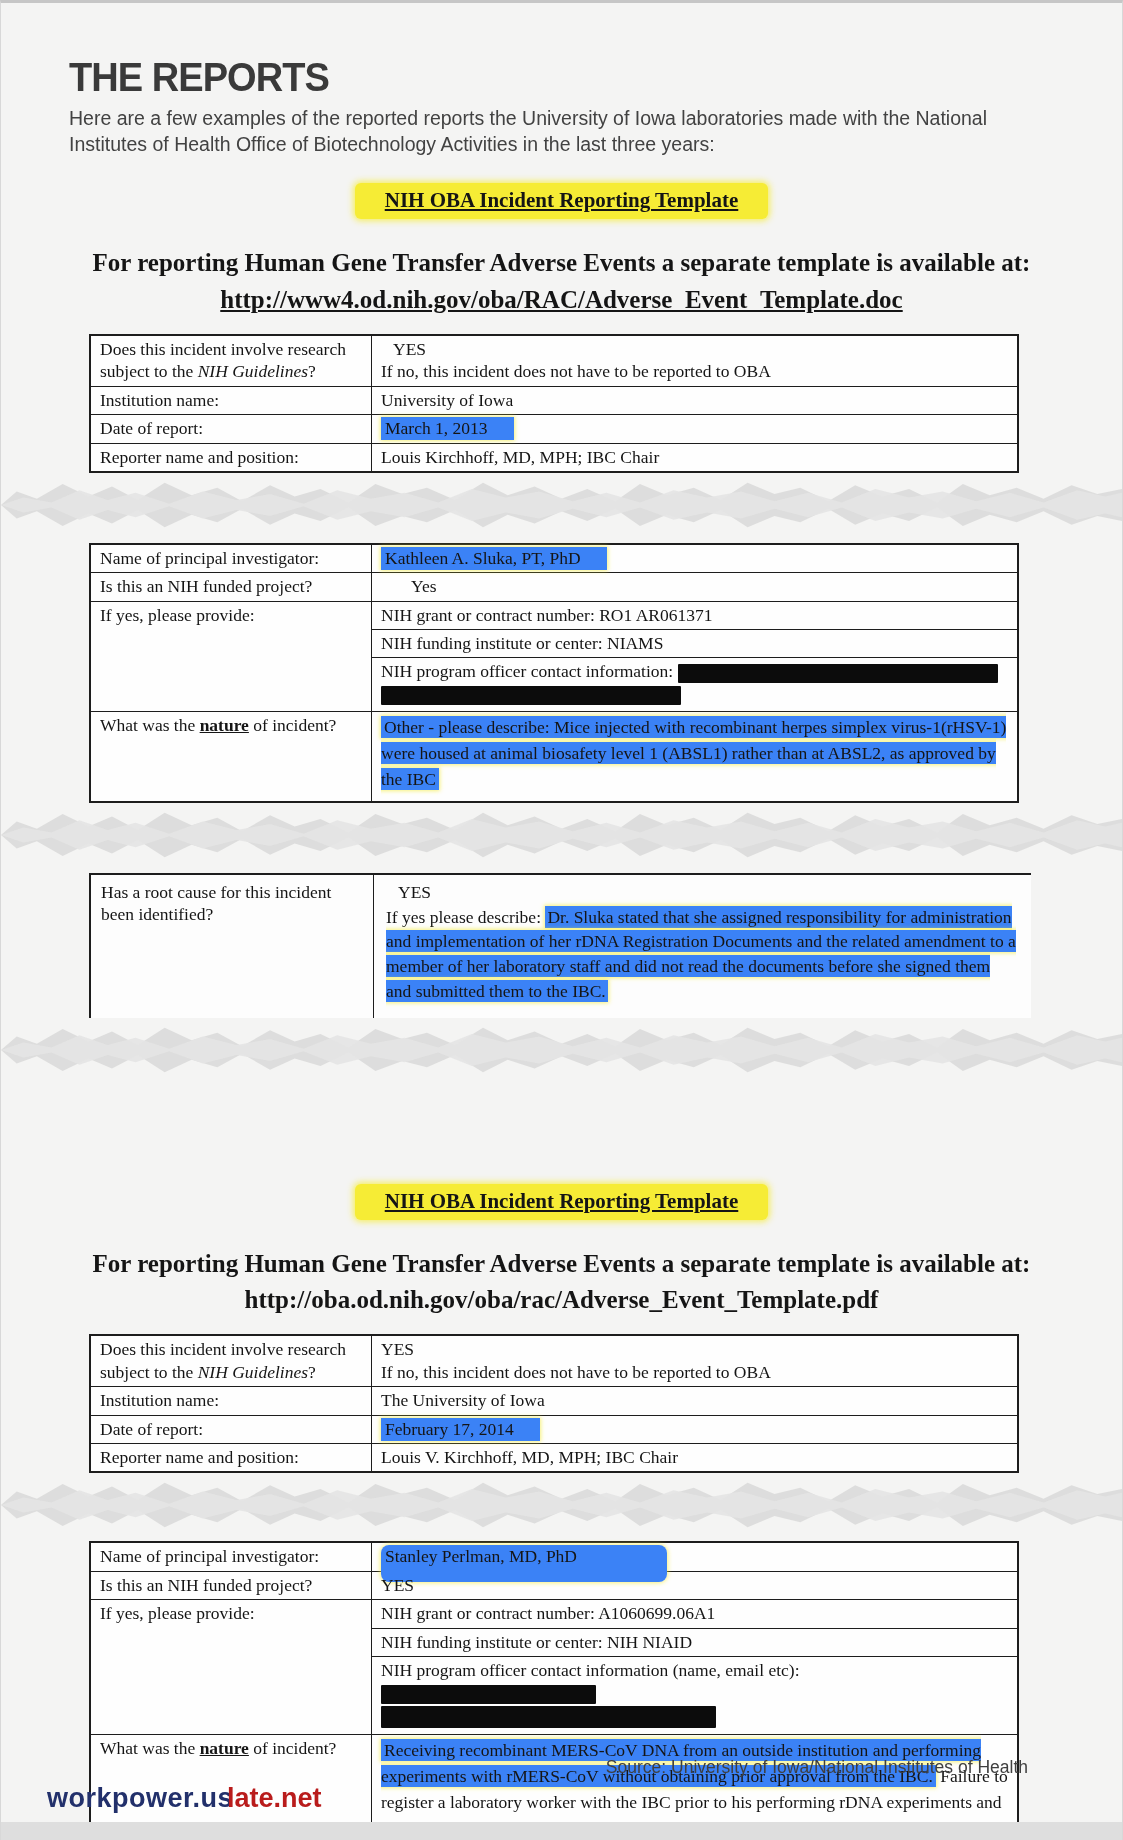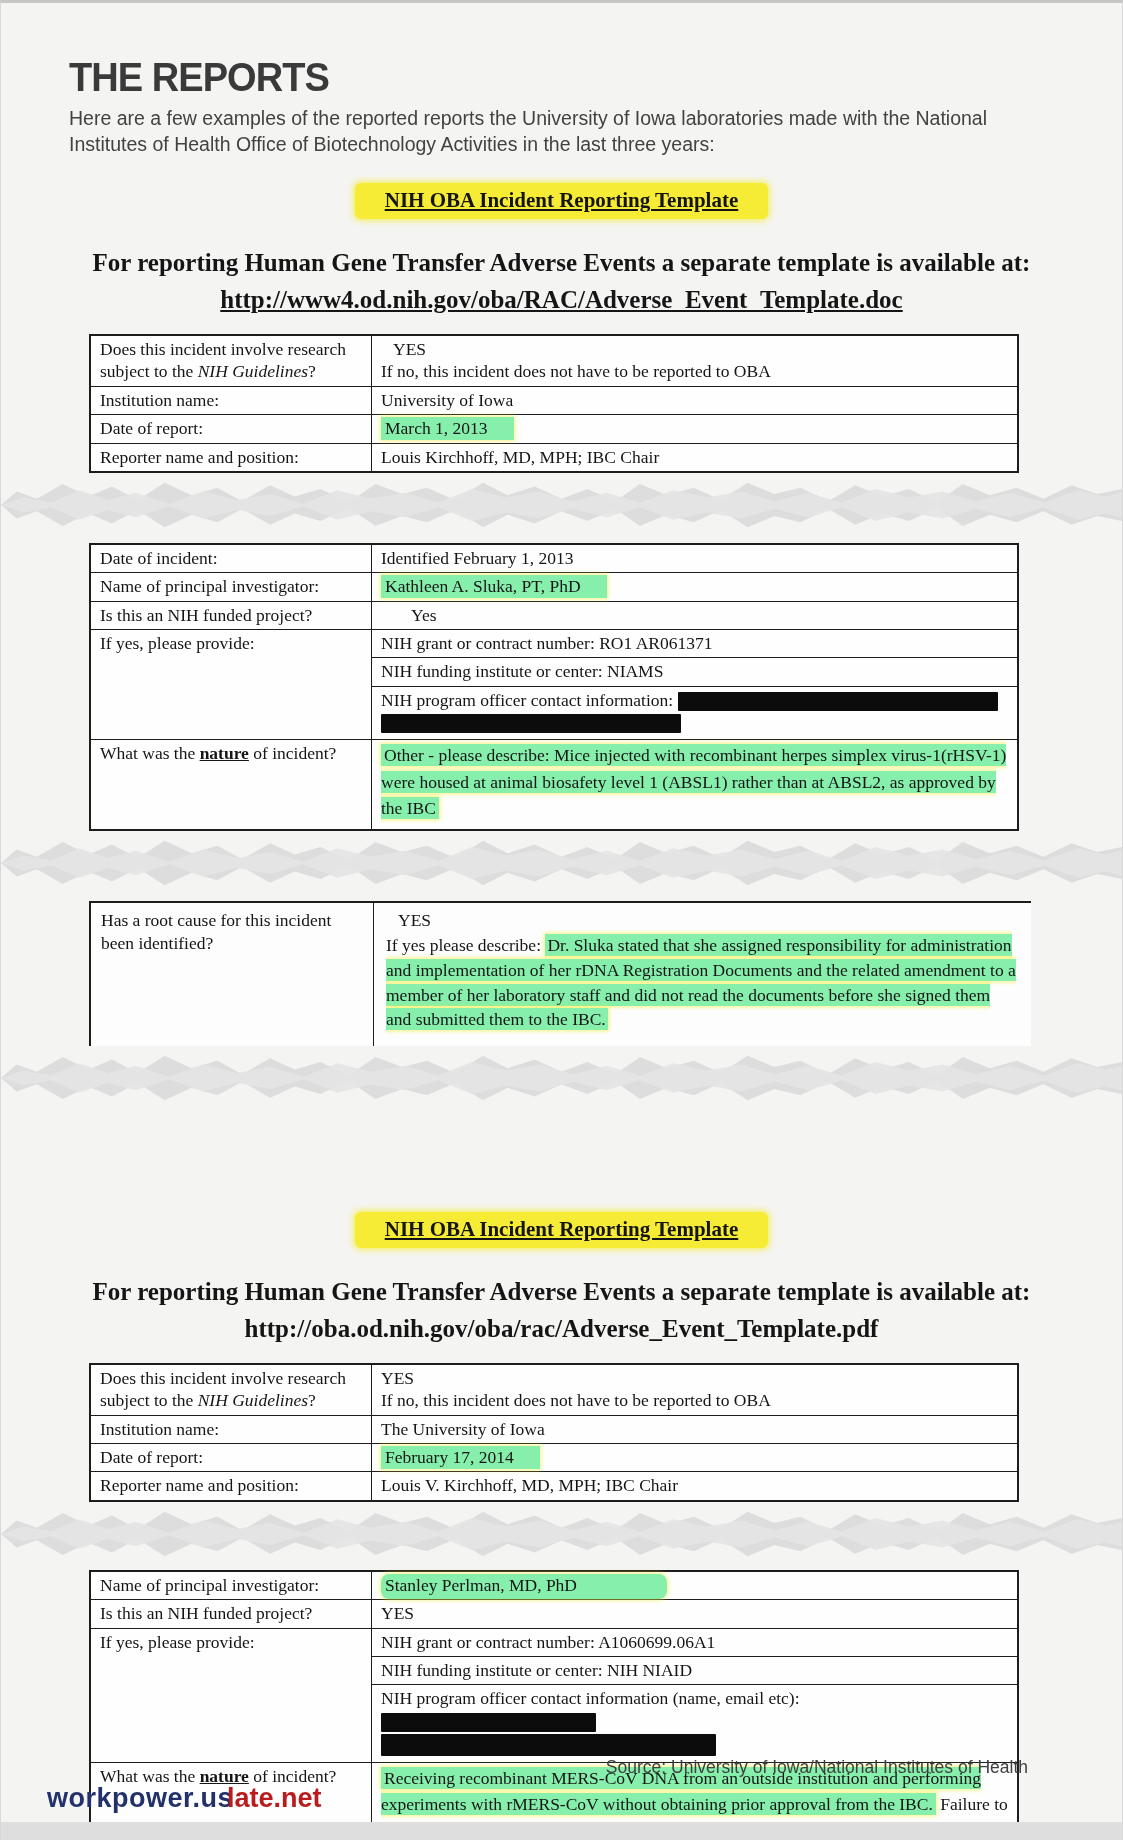--- a/index.html
+++ b/index.html
@@ -58,21 +58,21 @@
   table.form td{
     border:1.8px solid #1d1d1d;
     padding:2px 9px 3px 9px;
     vertical-align:top;
     line-height:1.28;
   }
   td.lbl{width:262px;}
   .indent{padding-left:30px;}
   .indent-sm{padding-left:12px;}
   .hl{
-    background:#86efac;
+    background:#3b82f6;
     box-shadow:0 0 4px 1px rgba(246,236,53,.65);
   }
   .hl-pad{padding:1px 26px 2px 4px;}
   .subrow{border-bottom:1.8px solid #1d1d1d;margin:0 -9px;padding:2px 9px 3px 9px;}
   .subrow-last{margin:0 -9px;padding:2px 9px 3px 9px;}
   .redact{
     display:inline-block;background:#0c0c0c;height:19px;
     vertical-align:middle;border-radius:1px;
   }
   .tear{display:block;width:100%;height:32px;filter:blur(.5px);}
@@ -162,24 +162,20 @@
   <svg class="tear" viewBox="0 0 1000 26" preserveAspectRatio="none">
       <use href="#tearshape"></use>
     </svg>
   <svg class="tear flip" viewBox="0 0 1000 26" preserveAspectRatio="none">
       <use href="#tearshape"></use>
     </svg>
 
   <div class="frag">
     <table class="form" style="margin-top:6px;">
       <tbody>
-          <tr>
-        <td class="lbl">Date of incident:</td>
-        <td>Identified February 1, 2013</td>
-      </tr>
       <tr>
         <td class="lbl">Name of principal investigator:</td>
         <td><span class="hl hl-pad">Kathleen A. Sluka, PT, PhD</span></td>
       </tr>
       <tr>
         <td class="lbl">Is this an NIH funded project?</td>
         <td><span class="indent">Yes</span></td>
       </tr>
       <tr>
         <td class="lbl">If yes, please provide:</td>
@@ -266,21 +262,21 @@
     </svg>
   <svg class="tear flip" viewBox="0 0 1000 26" preserveAspectRatio="none">
       <use href="#tearshape"></use>
     </svg>
 
   <div class="frag">
     <table class="form" style="margin-top:4px;">
       <tbody>
           <tr>
         <td class="lbl">Name of principal investigator:</td>
-        <td><span class="hl" style="padding:1px 90px 4px 4px;border-radius:8px;">Stanley Perlman, MD, PhD</span></td>
+        <td><span class="hl" style="padding:1px 90px 16px 4px;border-radius:8px;">Stanley Perlman, MD, PhD</span></td>
       </tr>
       <tr>
         <td class="lbl">Is this an NIH funded project?</td>
         <td>YES</td>
       </tr>
       <tr>
         <td class="lbl">If yes, please provide:</td>
         <td style="padding:0 9px;">
           <div class="subrow">NIH grant or contract number: A1060699.06A1</div>
           <div class="subrow">NIH funding institute or center: NIH NIAID</div>

